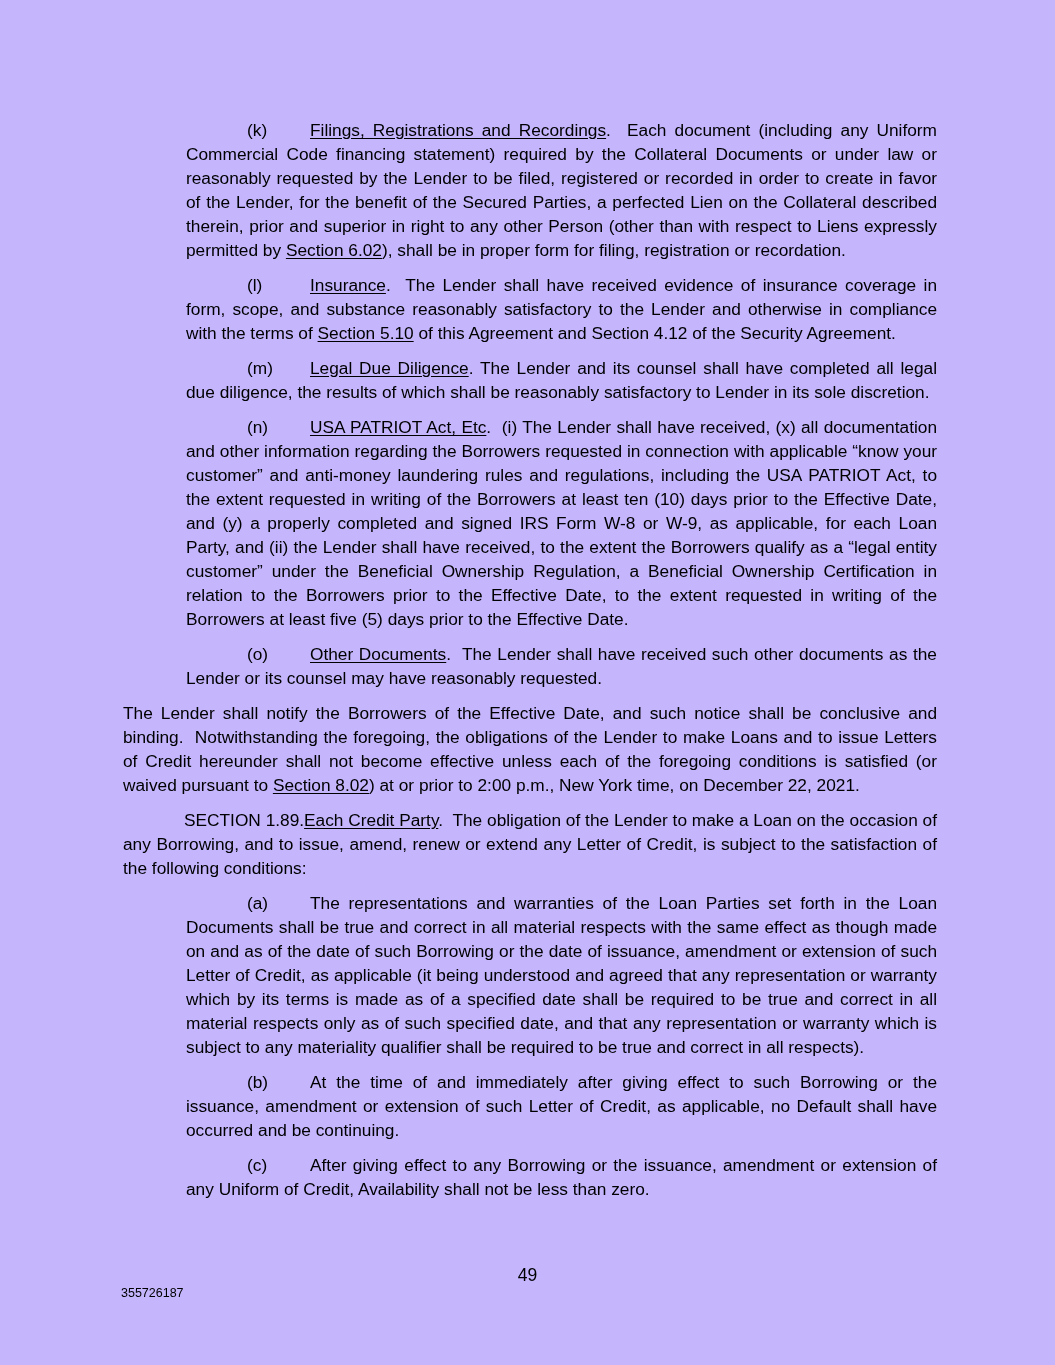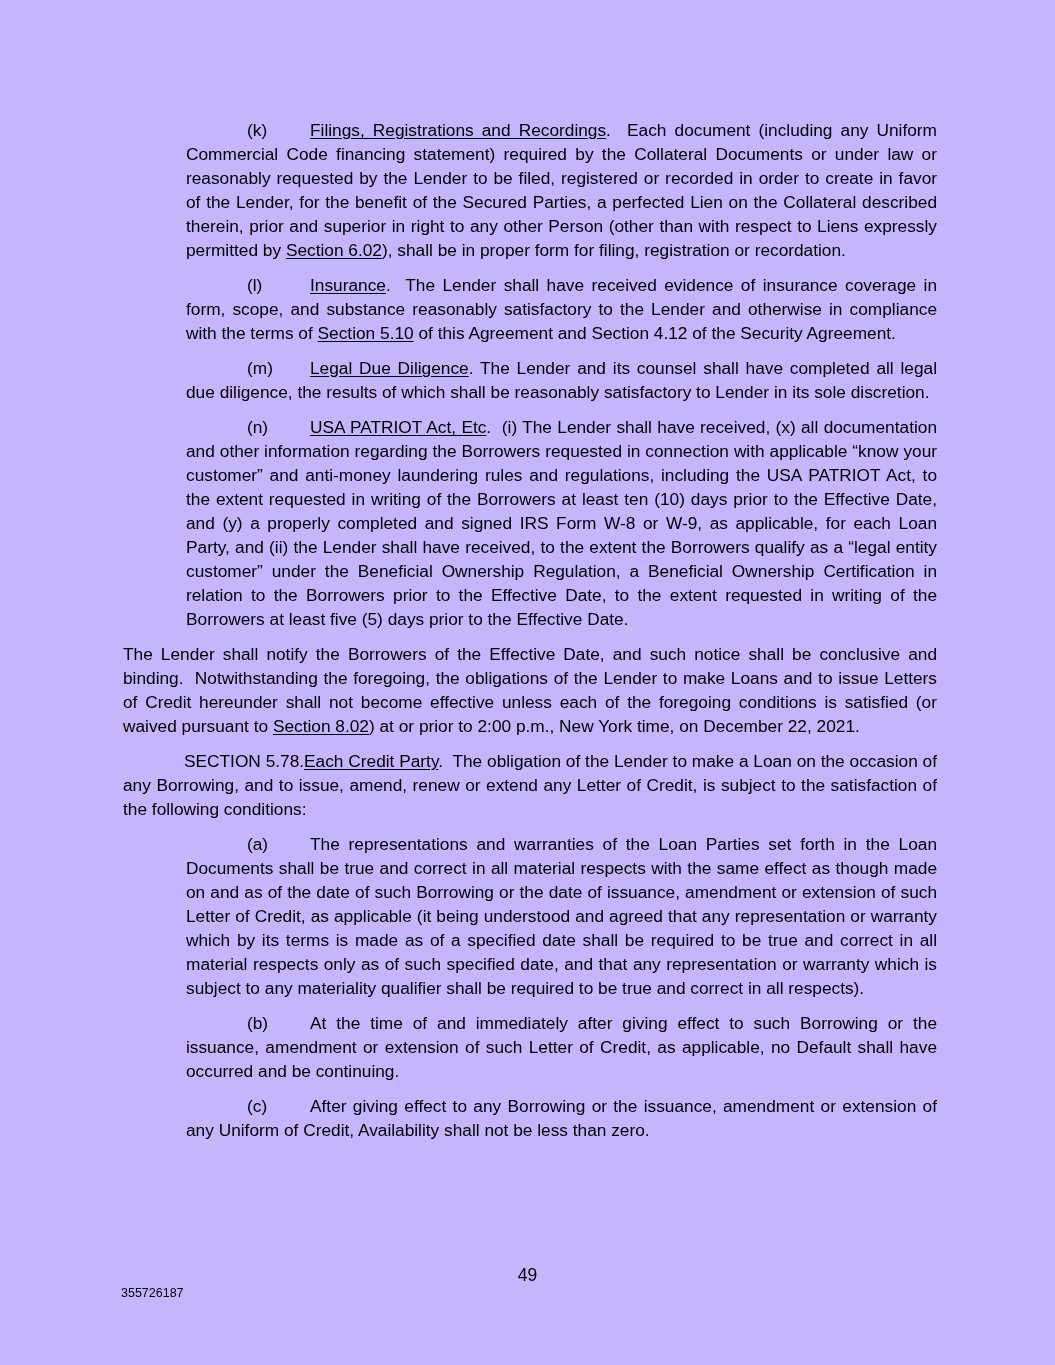--- a/index.html
+++ b/index.html
@@ -67,24 +67,25 @@
   <div class="content">
 
     <p class="para lettered indent"><span class="plabel">(k)</span><span class="u">Filings, Registrations and Recordings</span><span>.&nbsp; Each document (including any Uniform Commercial Code financing statement) required by the Collateral Documents or under law or reasonably requested by the Lender to be filed, registered or recorded in order to create in favor of the Lender, for the benefit of the Secured Parties, a perfected Lien on the Collateral described therein, prior and superior in right to any other Person (other than with respect to Liens expressly permitted by </span><span class="u">Section 6.02</span><span>), shall be in proper form for filing, registration or recordation.</span></p>
 
     <p class="para lettered indent"><span class="plabel">(l)</span><span class="u">Insurance</span><span>.&nbsp; The Lender shall have received evidence of insurance coverage in form, scope, and substance reasonably satisfactory to the Lender and otherwise in compliance with the terms of </span><span class="u">Section 5.10</span><span> of this Agreement and Section 4.12 of the Security Agreement.</span></p>
 
     <p class="para lettered indent"><span class="plabel">(m)</span><span class="u">Legal Due Diligence</span><span>. The Lender and its counsel shall have completed all legal due diligence, the results of which shall be reasonably satisfactory to Lender in its sole discretion.</span></p>
 
     <p class="para lettered indent"><span class="plabel">(n)</span><span class="u">USA PATRIOT Act, Etc</span><span>.&nbsp; (i) The Lender shall have received, (x) all documentation and other information regarding the Borrowers requested in connection with applicable “know your customer” and anti-money laundering rules and regulations, including the USA PATRIOT Act, to the extent requested in writing of the Borrowers at least ten (10) days prior to the Effective Date, and (y) a properly completed and signed IRS Form W-8 or W-9, as applicable, for each Loan Party, and (ii) the Lender shall have received, to the extent the Borrowers qualify as a “legal entity customer” under the Beneficial Ownership Regulation, a Beneficial Ownership Certification in relation to the Borrowers prior to the Effective Date, to the extent requested in writing of the Borrowers at least five (5) days prior to the Effective Date.</span></p>
 
+    <p class="para lettered indent"><span class="plabel">(o)</span><span class="u">Other Documents</span><span>.&nbsp; The Lender shall have received such other documents as the Lender or its counsel may have reasonably requested.</span></p>
 
     <p class="para"><span>The Lender shall notify the Borrowers of the Effective Date, and such notice shall be conclusive and binding.&nbsp; Notwithstanding the foregoing, the obligations of the Lender to make Loans and to issue Letters of Credit hereunder shall not become effective unless each of the foregoing conditions is satisfied (or waived pursuant to </span><span class="u">Section 8.02</span><span>) at or prior to 2:00 p.m., New York time, on December 22, 2021.</span></p>
 
-    <p class="para indent"><span>SECTION 5.78.</span><span class="u">Each Credit Party</span><span>.&nbsp; The obligation of the Lender to make a Loan on the occasion of any Borrowing, and to issue, amend, renew or extend any Letter of Credit, is subject to the satisfaction of the following conditions:</span></p>
+    <p class="para indent"><span>SECTION 1.89.</span><span class="u">Each Credit Party</span><span>.&nbsp; The obligation of the Lender to make a Loan on the occasion of any Borrowing, and to issue, amend, renew or extend any Letter of Credit, is subject to the satisfaction of the following conditions:</span></p>
 
     <p class="para lettered indent"><span class="plabel">(a)</span><span>The representations and warranties of the Loan Parties set forth in the Loan Documents shall be true and correct in all material respects with the same effect as though made on and as of the date of such Borrowing or the date of issuance, amendment or extension of such Letter of Credit, as applicable (it being understood and agreed that any representation or warranty which by its terms is made as of a specified date shall be required to be true and correct in all material respects only as of such specified date, and that any representation or warranty which is subject to any materiality qualifier shall be required to be true and correct in all respects).</span></p>
 
     <p class="para lettered indent"><span class="plabel">(b)</span><span>At the time of and immediately after giving effect to such Borrowing or the issuance, amendment or extension of such Letter of Credit, as applicable, no Default shall have occurred and be continuing.</span></p>
 
     <p class="para lettered indent"><span class="plabel">(c)</span><span>After giving effect to any Borrowing or the issuance, amendment or extension of any Uniform of Credit, Availability shall not be less than zero.</span></p>
 
   </div>
 
   <div class="footer-pagenum">49</div>

